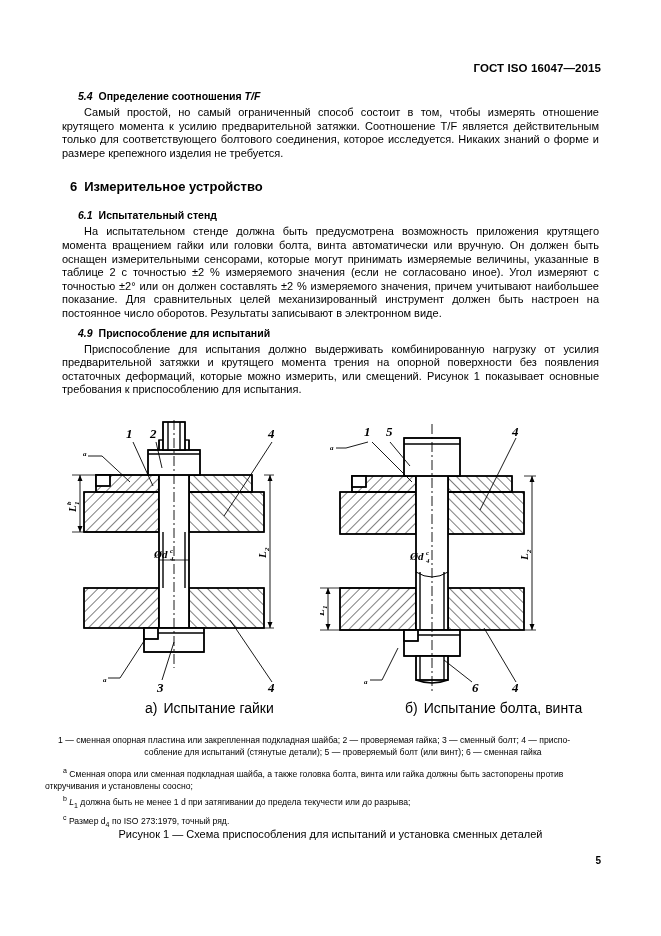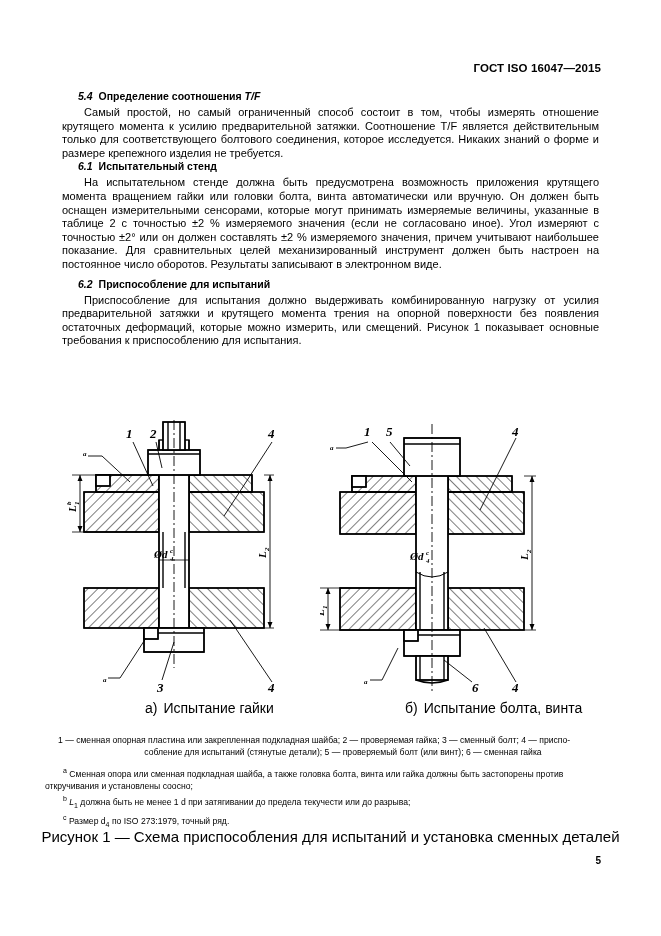--- a/index.html
+++ b/index.html
@@ -107,21 +107,21 @@
   .notes p { margin: 0; text-indent: 18px; }
   .notes p.hang { text-indent: 18px; }
   sup.fn { font-size: 7px; vertical-align: super; }
   sub.sb { font-size: 7px; vertical-align: sub; }
   .fig-title {
     position: absolute;
     left: 0;
     top: 828px;
     width: 661px;
     text-align: center;
-    font-size: 15px;
+    font-size: 11px;
   }
   .pageno {
     position: absolute;
     right: 60px;
     top: 855px;
     font-size: 10px;
     font-weight: bold;
   }
   svg { display: block; }
   .lbl-txt {
@@ -150,29 +150,32 @@
 
   <div class="header">ГОСТ ISO 16047—2015</div>
 
   <div class="content">
 
     <h3 class="sub">
       <span class="num">5.4</span><span>Определение соотношения <i class="it">T/F</i></span>
     </h3>
     <p class="body">Самый простой, но самый ограниченный способ состоит в том, чтобы измерять отношение крутящего момента к усилию предварительной затяжки. Соотношение T/F является действительным только для соответствующего болтового соединения, которое исследуется. Никаких знаний о форме и размере крепежного изделия не требуется.</p>
 
+    <h2 class="sec">
+      <span class="num">6</span><span>Измерительное устройство</span>
+    </h2>
 
     <h3 class="sub">
       <span class="num">6.1</span><span>Испытательный стенд</span>
     </h3>
     <p class="body">На испытательном стенде должна быть предусмотрена возможность приложения крутящего момента вращением гайки или головки болта, винта автоматически или вручную. Он должен быть оснащен измерительными сенсорами, которые могут принимать измеряемые величины, указанные в таблице 2 с точностью ±2 % измеряемого значения (если не согласовано иное). Угол измеряют с точностью ±2° или он должен составлять ±2 % измеряемого значения, причем учитывают наибольшее показание. Для сравнительных целей механизированный инструмент должен быть настроен на постоянное число оборотов. Результаты записывают в электронном виде.</p>
 
     <div class="gap-s"></div>
     <h3 class="sub">
-      <span class="num">6.2</span><span>Приспособление для испытаний</span>
+      <span class="num">4.9</span><span>Приспособление для испытаний</span>
     </h3>
     <p class="body">Приспособление для испытания должно выдерживать комбинированную нагрузку от усилия предварительной затяжки и крутящего момента трения на опорной поверхности без появления остаточных деформаций, которые можно измерить, или смещений. Рисунок 1 показывает основные требования к приспособлению для испытания.</p>
 
   </div>
 
   <div class="figure-wrap">
     <div class="figure-row">
 
       <svg width="300" height="280" viewBox="0 0 300 280" style="position:absolute;left:58px;top:0;">
         <defs>

